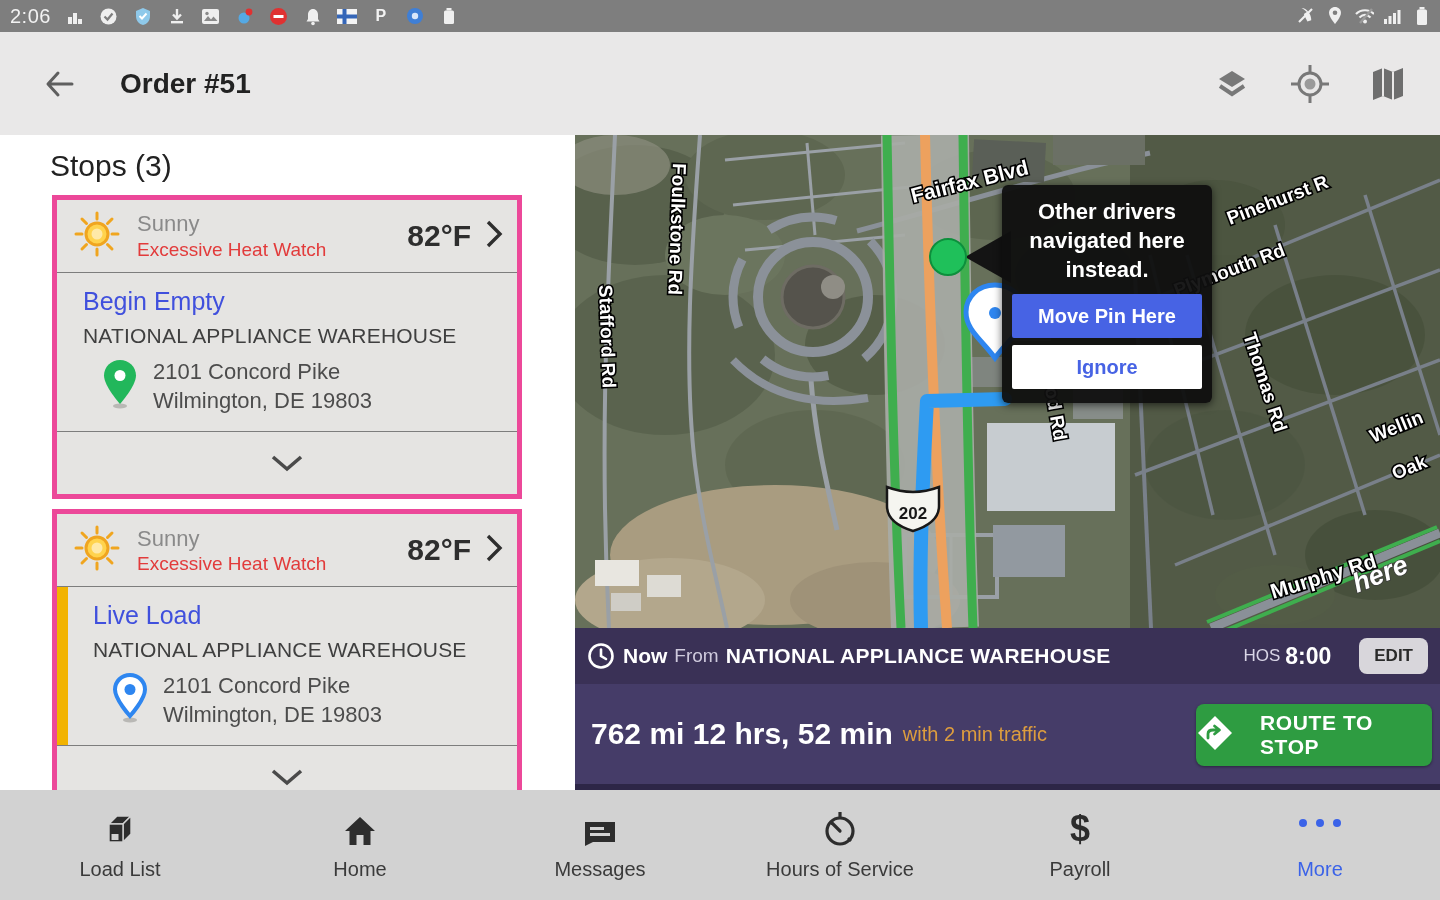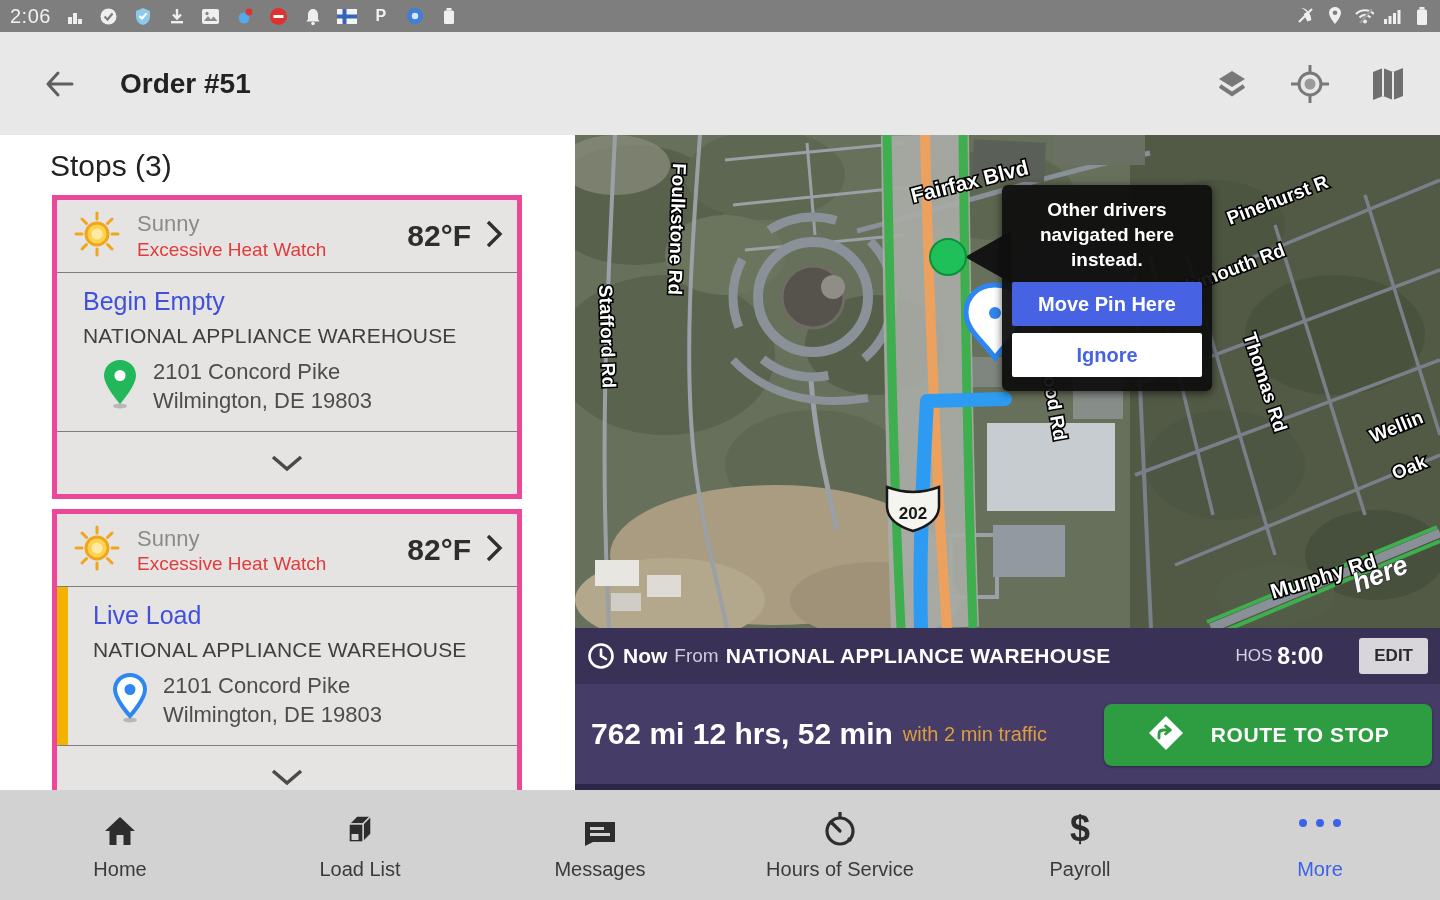--- a/index.html
+++ b/index.html
@@ -49,45 +49,45 @@
 
   
   .map-wrap { position:absolute; left:575px; top:135px; width:865px; height:493px;
               overflow:hidden; background:#67705a; }
   .map-wrap svg.mapsvg { position:absolute; left:0; top:0; }
   .map-label { font-weight:700; fill:#fff; stroke:#000; stroke-width:3.2px;
                paint-order:stroke; font-family:"Liberation Sans",sans-serif; }
   .tooltip { position:absolute; left:427px; top:50px; width:210px;
              background:rgba(15,15,15,.95); border-radius:6px; padding:12px 10px 14px 10px;
              box-shadow:0 2px 8px rgba(0,0,0,.6); }
-  .tooltip-msg { color:#fff; font-size:19px; font-weight:700; text-align:center; line-height:1.32; }
+  .tooltip-msg { color:#fff; font-size:22px; font-weight:700; text-align:center; line-height:1.32; }
   .tt-btn { margin-top:10px; height:44px; display:flex; align-items:center; justify-content:center;
             font-size:20px; font-weight:700; cursor:pointer; border-radius:2px; }
   .tt-primary { background:#4763e4; color:#fff; }
   .tt-secondary { background:#fff; color:#4763e4; margin-top:7px; }
 
   
   .route-bar { position:absolute; left:575px; top:628px; width:865px; height:56px;
                background:#3a3156; display:flex; align-items:center; padding:0 12px; color:#fff; }
   .rb-clock { width:28px; height:28px; margin-right:8px; flex:0 0 28px; }
   .rb-now { font-size:21px; font-weight:700; }
   .rb-from { font-size:19px; color:#cfcadd; margin:0 7px 0 7px; }
   .rb-loc { font-size:21px; font-weight:700; letter-spacing:.3px; }
   .rb-right { margin-left:auto; display:flex; align-items:center; }
   .rb-hos-label { font-size:17px; color:#d9d5e6; margin-right:5px; }
   .rb-hos-value { font-size:23px; font-weight:700; }
-  .rb-edit { margin-left:36px; background:#d8d6db; color:#2a2a2a; font-size:17px; font-weight:700;
-             padding:8px 15px; border-radius:3px; cursor:pointer; }
+  .rb-edit { margin-left:28px; background:#d8d6db; color:#2a2a2a; font-size:17px; font-weight:700;
+             padding:8px 15px; border-radius:8px; cursor:pointer; }
 
   .route-info { position:absolute; left:575px; top:684px; width:865px; height:106px;
                 background:#453c68; display:flex; align-items:center; padding:0 16px;
                 border-bottom:6px solid #2d2647; }
   .ri-summary { font-size:30px; font-weight:700; color:#fff; white-space:nowrap; }
   .ri-traffic { font-size:20px; color:#dd9d3e; margin-left:10px; white-space:nowrap; }
-  .ri-btn { position:absolute; right:8px; top:20px; width:328px; height:62px; background:#2e9c41;
+  .ri-btn { position:absolute; right:8px; top:20px; width:236px; height:62px; background:#2e9c41;
             border-radius:8px; display:flex; align-items:center; justify-content:center; gap:26px;
             cursor:pointer; box-shadow:0 1px 3px rgba(0,0,0,.4); }
   .ri-btn-label { color:#fff; font-size:21px; font-weight:700; letter-spacing:.6px; }
 
   
   .bottom-nav { position:absolute; left:0; top:790px; width:1440px; height:110px;
                 background:#d2d2d2; display:flex; }
   .nav-item { flex:1 1 0; display:flex; flex-direction:column; align-items:center;
               justify-content:center; gap:10px; cursor:pointer; color:#2d2d2d; }
   .nav-item .nav-label { font-size:20px; color:#3a3a3a; }
@@ -516,37 +516,37 @@
             <path d="M12,24 v-4 q0,-4 5,-4 h5 M18.5,12 l5,4 -5,4" stroke="#2e9c41" stroke-width="2.8" fill="none" stroke-linecap="round" stroke-linejoin="round"></path>
           </svg>
       </span>
       <span class="ri-btn-label">ROUTE TO STOP</span>
     </div>
   </div>
 
   <div class="bottom-nav">
     <div class="nav-item">
       <span class="nav-ic">
-        <svg width="36" height="34" viewBox="0 0 36 34">
-            <path d="M18,3 L33,17 H28.5 V31 H7.5 V17 H3 Z" fill="#2d2d2d"></path>
-            <rect x="14.5" y="21" width="7" height="10" fill="#d2d2d2"></rect>
-          </svg>
-      </span>
-      <span class="nav-label">Home</span>
-    </div>
-    <div class="nav-item">
-      <span class="nav-ic">
         <svg width="36" height="36" viewBox="0 0 36 36">
             <polygon points="7,12 15,4 29,4 21,12" fill="#2d2d2d" stroke="#d2d2d2" stroke-width="1.4"></polygon>
             <polygon points="21,12 29,4 29,22 21,30" fill="#2d2d2d" stroke="#d2d2d2" stroke-width="1.4"></polygon>
             <rect x="7" y="12" width="14" height="18" fill="#2d2d2d" stroke="#d2d2d2" stroke-width="1.4"></rect>
             <rect x="9.5" y="22" width="7" height="6" fill="#d2d2d2"></rect>
           </svg>
       </span>
       <span class="nav-label">Load List</span>
+    </div>
+    <div class="nav-item">
+      <span class="nav-ic">
+        <svg width="36" height="34" viewBox="0 0 36 34">
+            <path d="M18,3 L33,17 H28.5 V31 H7.5 V17 H3 Z" fill="#2d2d2d"></path>
+            <rect x="14.5" y="21" width="7" height="10" fill="#d2d2d2"></rect>
+          </svg>
+      </span>
+      <span class="nav-label">Home</span>
     </div>
     <div class="nav-item">
       <span class="nav-ic">
         <svg width="38" height="30" viewBox="0 0 38 30">
             <path d="M4,4 H34 V24 H12 L4,28 Z" fill="#2d2d2d"></path>
             <rect x="9" y="9" width="14" height="3" fill="#d2d2d2"></rect>
             <rect x="9" y="15" width="20" height="3" fill="#d2d2d2"></rect>
           </svg>
       </span>
       <span class="nav-label">Messages</span>

